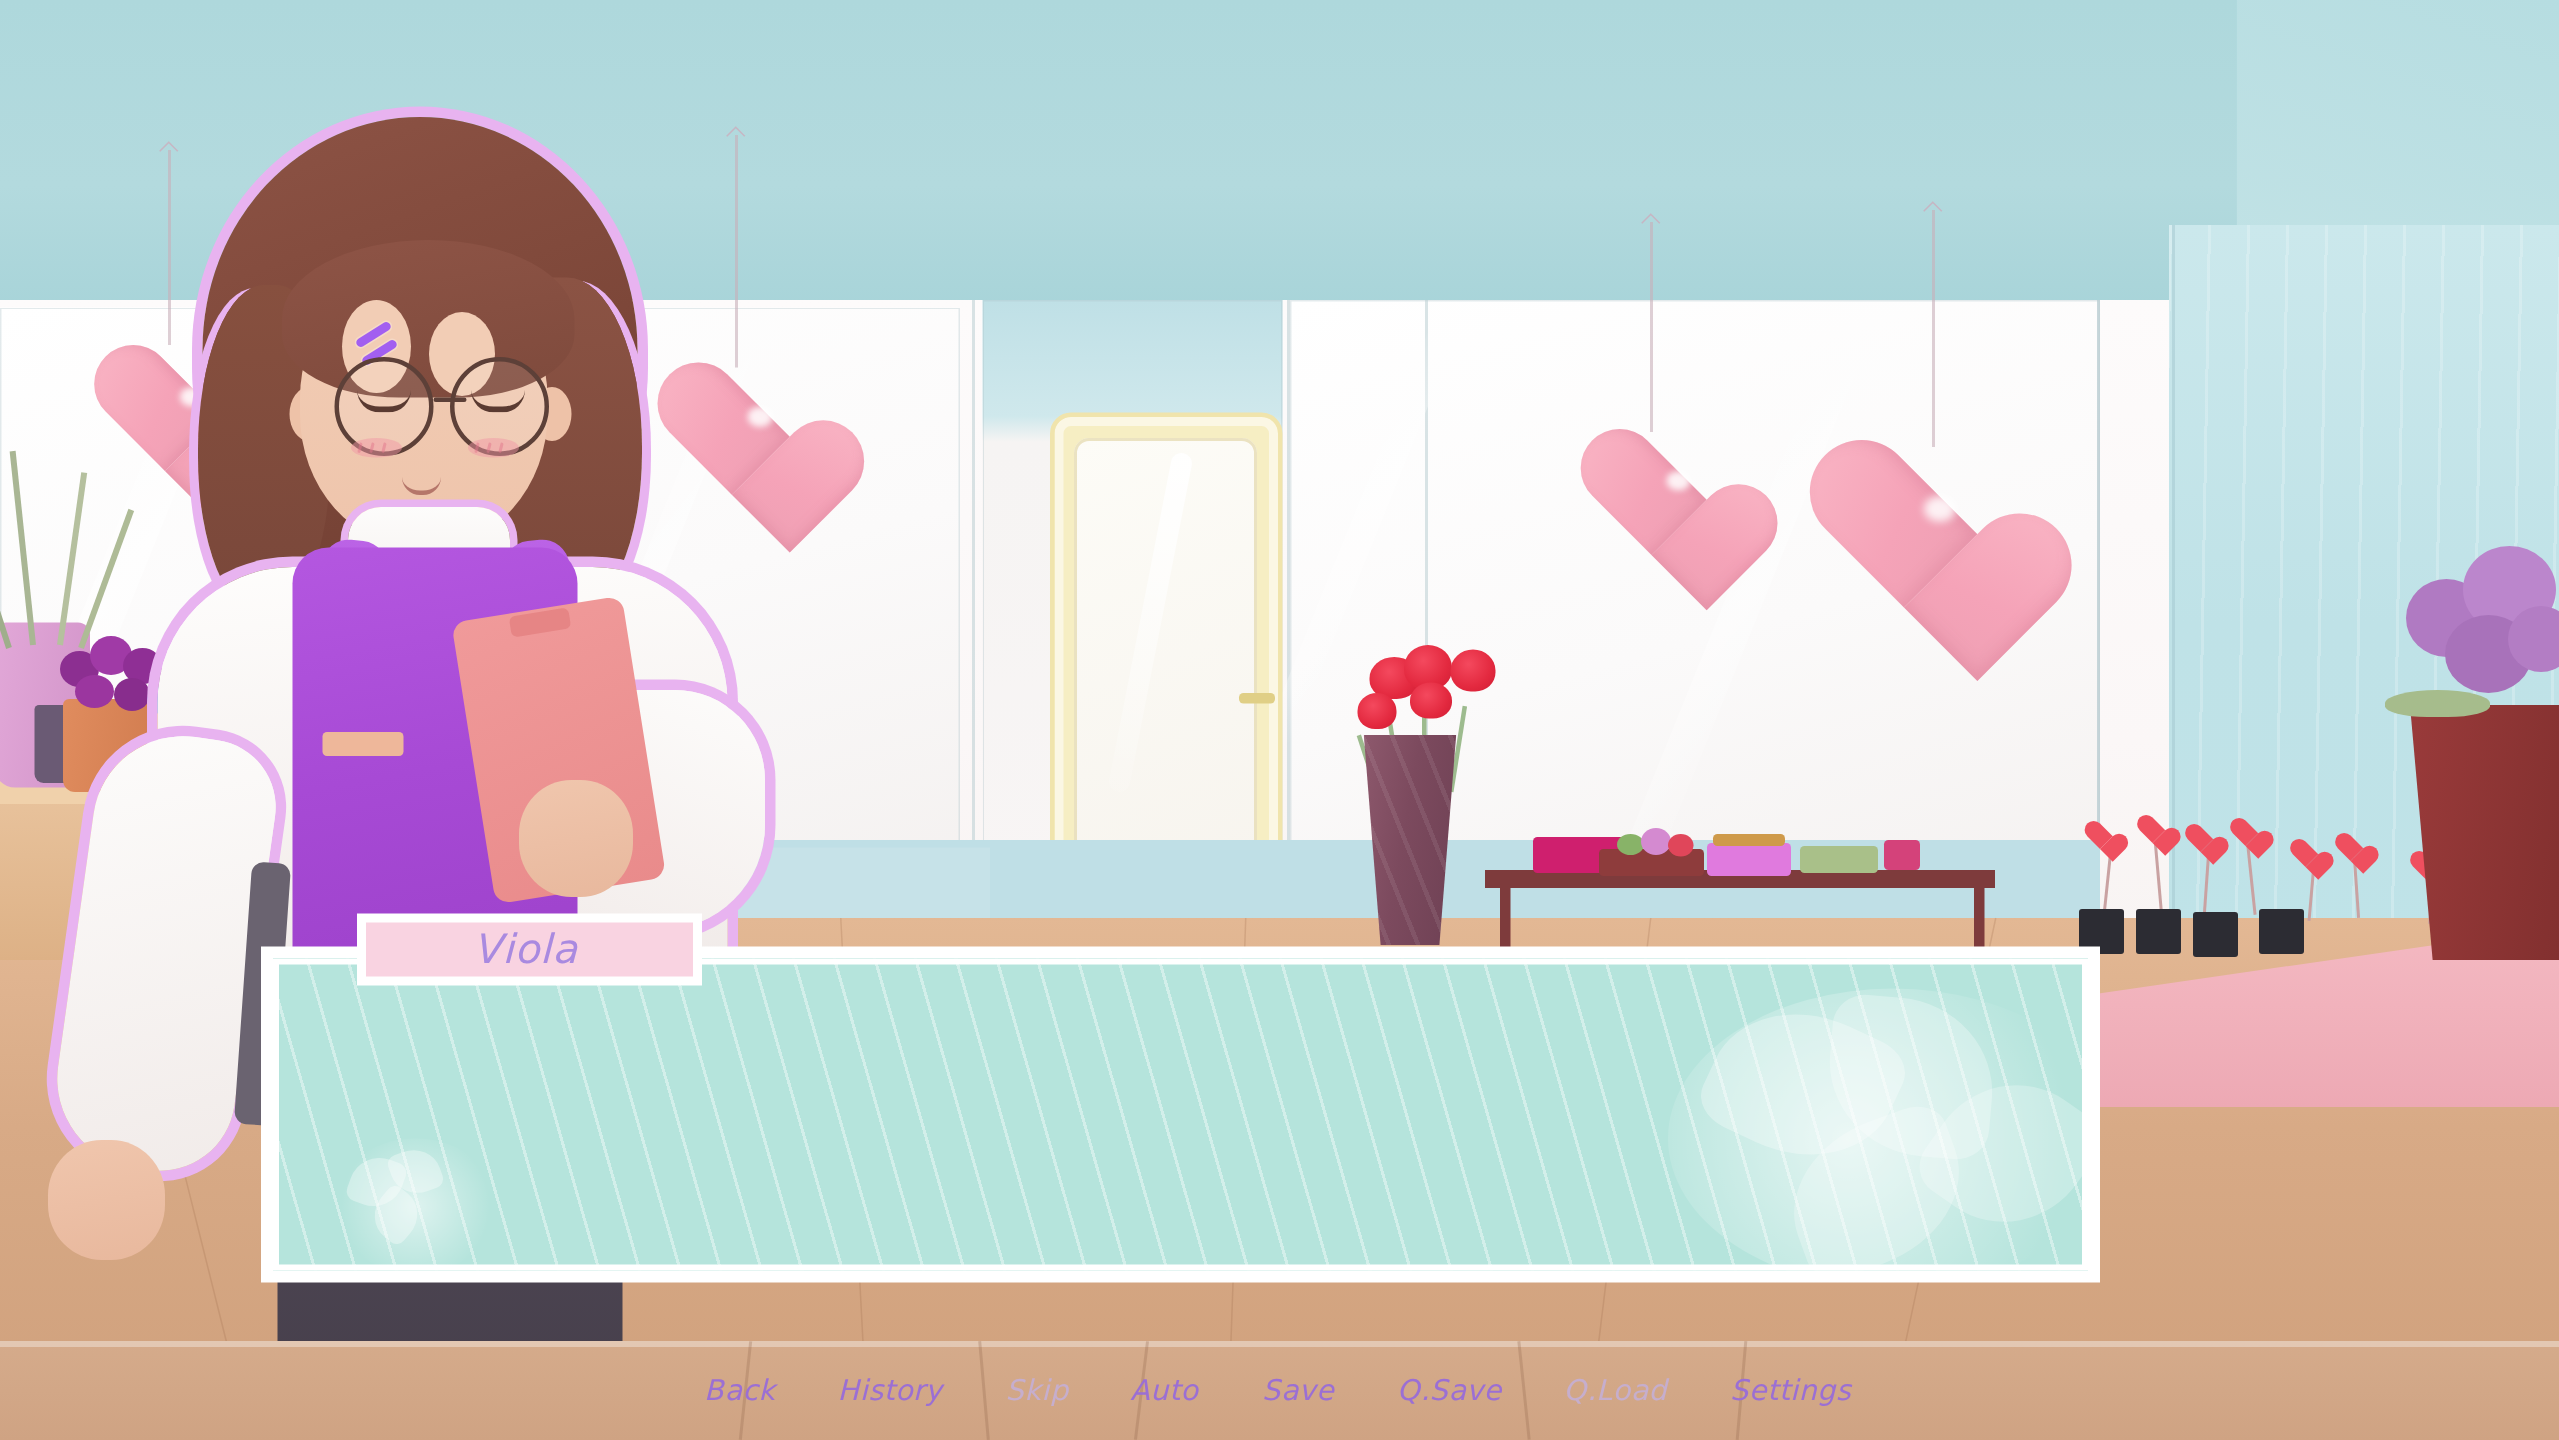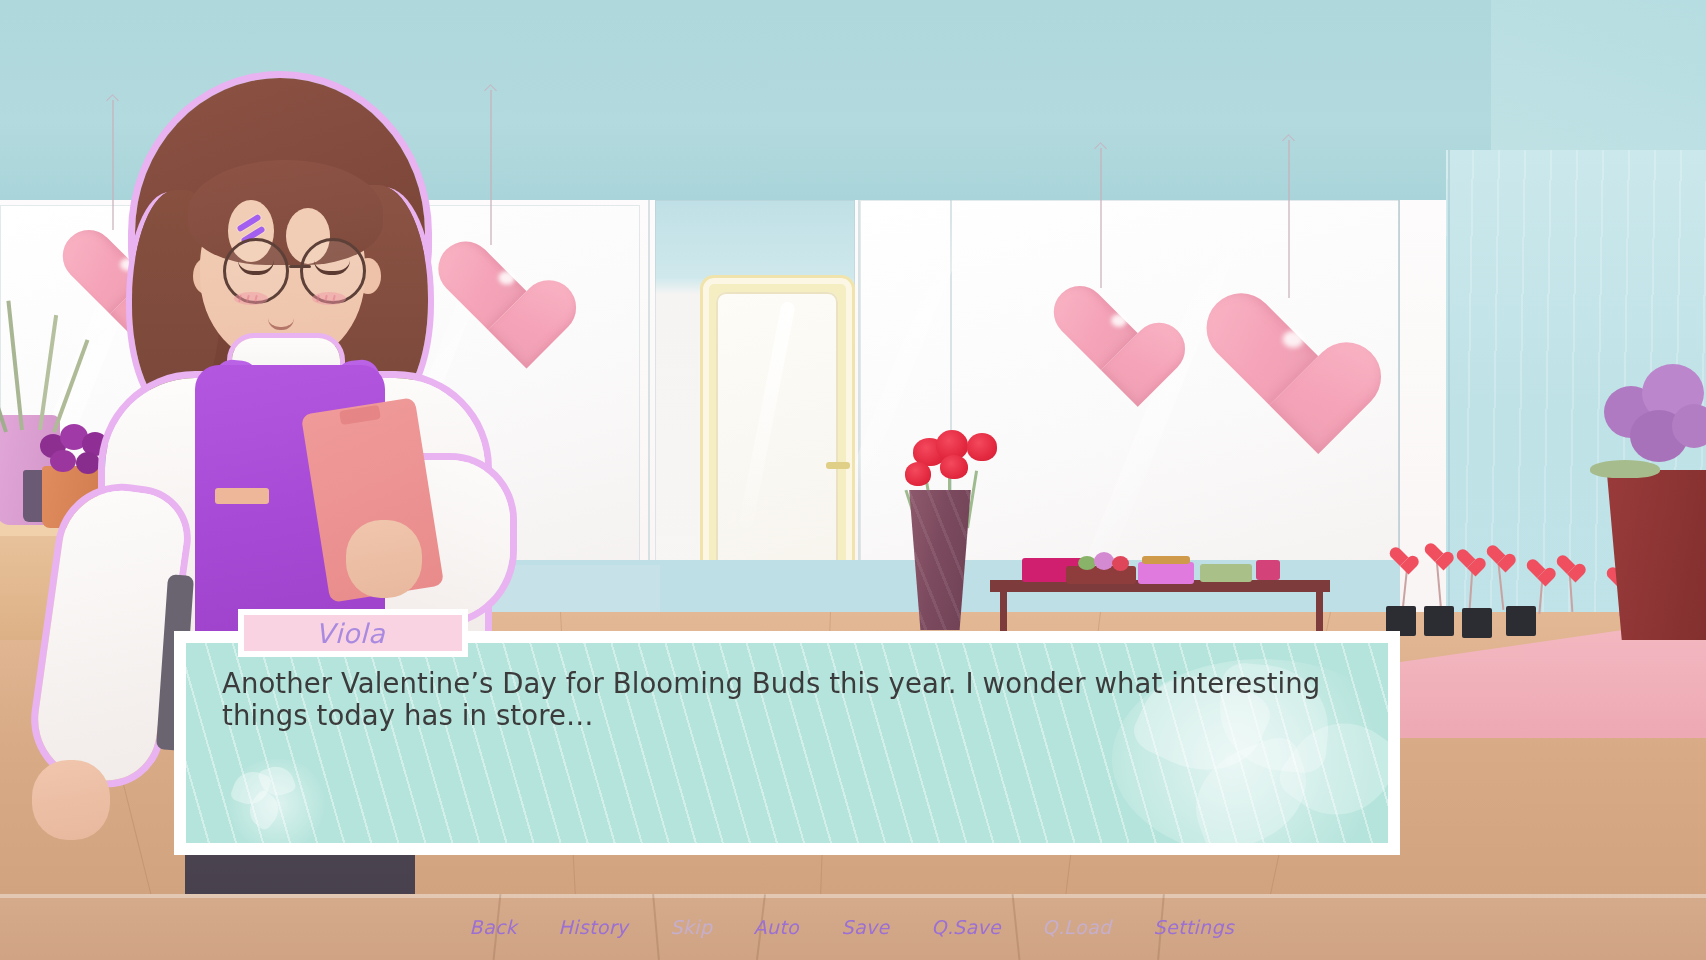--- a/index.html
+++ b/index.html
@@ -609,21 +609,20 @@
       <div class="dlg-petal" style="left:52px;top:132px;width:34px;height:34px;transform:rotate(20deg);"></div>
       <div class="dlg-petal" style="left:80px;top:126px;width:30px;height:32px;transform:rotate(70deg);"></div>
       <div class="dlg-petal" style="left:66px;top:156px;width:32px;height:30px;transform:rotate(130deg);"></div>
 
       <div class="dlg-flower" style="left:930px;top:20px;width:300px;height:200px;background:radial-gradient(circle at 40% 50%,rgba(255,255,255,.62) 0%,rgba(255,255,255,0) 72%);"></div>
       <div class="dlg-petal" style="left:960px;top:36px;width:120px;height:96px;transform:rotate(25deg);background:rgba(255,255,255,.30);"></div>
       <div class="dlg-petal" style="left:1040px;top:24px;width:104px;height:110px;transform:rotate(95deg);background:rgba(255,255,255,.28);"></div>
       <div class="dlg-petal" style="left:1010px;top:110px;width:118px;height:92px;transform:rotate(160deg);background:rgba(255,255,255,.26);"></div>
       <div class="dlg-petal" style="left:1110px;top:80px;width:96px;height:100px;transform:rotate(215deg);background:rgba(255,255,255,.25);"></div>
 
-      <div class="dlg-text">Another Valentine’s Day for Blooming Buds this year. I wonder what interesting things today has in store…</div>
     </div>
   </div>
 
   <div class="namebox">
     <div class="namebox-inner">
       <span class="name-text">Viola</span>
     </div>
   </div>
 
   <div class="menubar">

